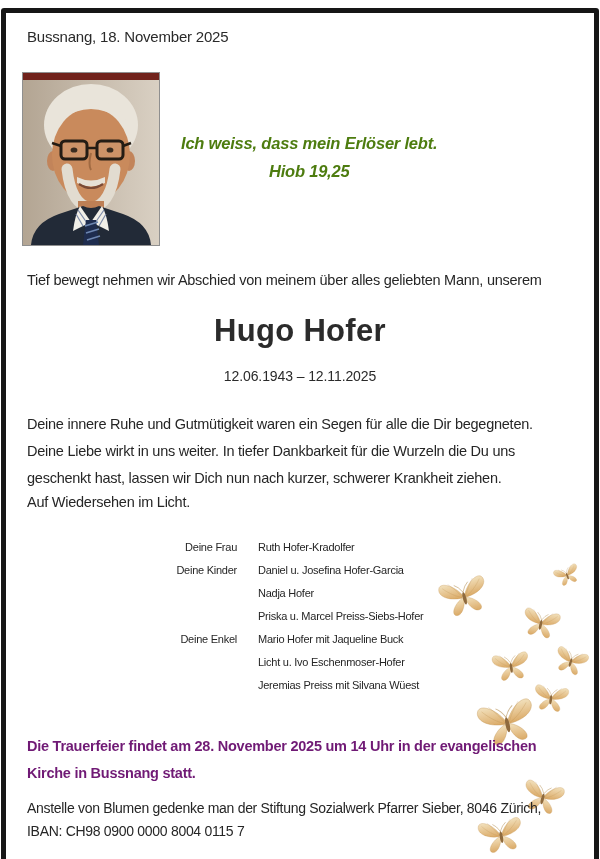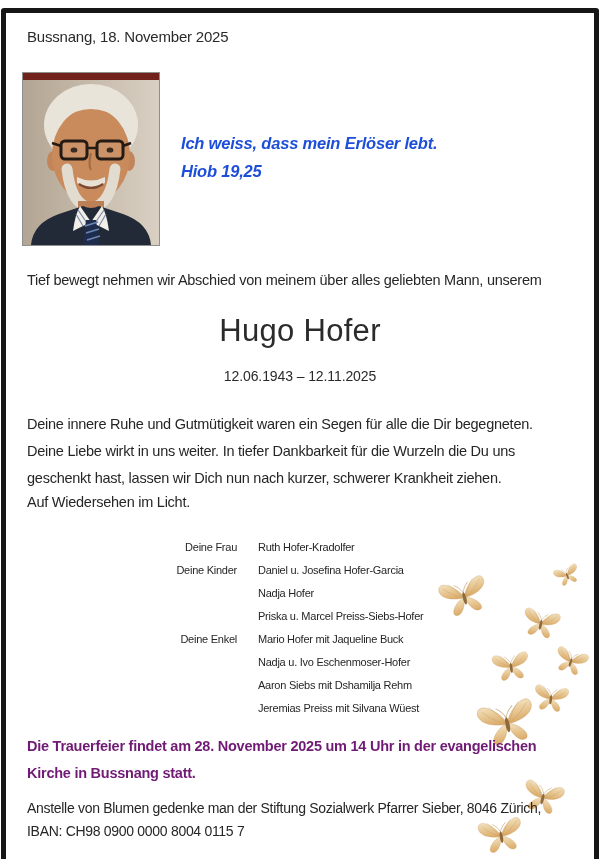--- a/index.html
+++ b/index.html
@@ -25,31 +25,32 @@
     font-size:15px;letter-spacing:-0.2px;color:#2a2a2a;
     z-index:2;
   }
   .photo{
     position:absolute;left:22px;top:65px;width:136px;height:172px;
     border:1px solid #8f8f8f;box-sizing:content-box;z-index:2;
   }
   .quote{
     position:absolute;left:181px;top:122px;
     font-size:16.5px;font-weight:bold;font-style:italic;
-    line-height:28px;letter-spacing:-0.2px;color:#1d4ed8;
+    line-height:28px;letter-spacing:-0.2px;color:#4d7c0f;
     z-index:2;
+    text-align:center;
   }
   .intro{
     position:absolute;left:27px;top:259px;
     font-size:14.5px;line-height:28px;letter-spacing:-0.25px;
     white-space:nowrap;color:#262626;z-index:2;
   }
   .name{
     position:absolute;left:0;top:306px;width:600px;
-    text-align:center;font-size:31px;font-weight:normal;
+    text-align:center;font-size:31px;font-weight:bold;
     letter-spacing:0.3px;color:#2b2b2b;z-index:2;
   }
   .dates{
     position:absolute;left:0;top:361px;width:600px;
     text-align:center;font-size:14px;letter-spacing:-0.1px;color:#2a2a2a;
     z-index:2;
   }
   .memorial{
     position:absolute;left:27px;top:404px;
     font-size:14.5px;line-height:27px;letter-spacing:-0.25px;
@@ -192,25 +193,21 @@
     <div class="row">
       <div class="lbl"></div>
       <div class="val">Priska u. Marcel Preiss-Siebs-Hofer</div>
     </div>
     <div class="row">
       <div class="lbl">Deine Enkel</div>
       <div class="val">Mario Hofer mit Jaqueline Buck</div>
     </div>
     <div class="row">
       <div class="lbl"></div>
-      <div class="val">Nadja u. Ivo Eschenmoser-Hofer</div>
-    </div>
-    <div class="row">
-      <div class="lbl"></div>
-      <div class="val">Aaron Siebs mit Dshamilja Rehm</div>
+      <div class="val">Licht u. Ivo Eschenmoser-Hofer</div>
     </div>
     <div class="row">
       <div class="lbl"></div>
       <div class="val">Jeremias Preiss mit Silvana Wüest</div>
     </div>
   </div>
 
   <div class="funeral">
     <div>Die Trauerfeier findet am 28. November 2025 um 14 Uhr in der evangelischen</div>
     <div>Kirche in Bussnang statt.</div>

